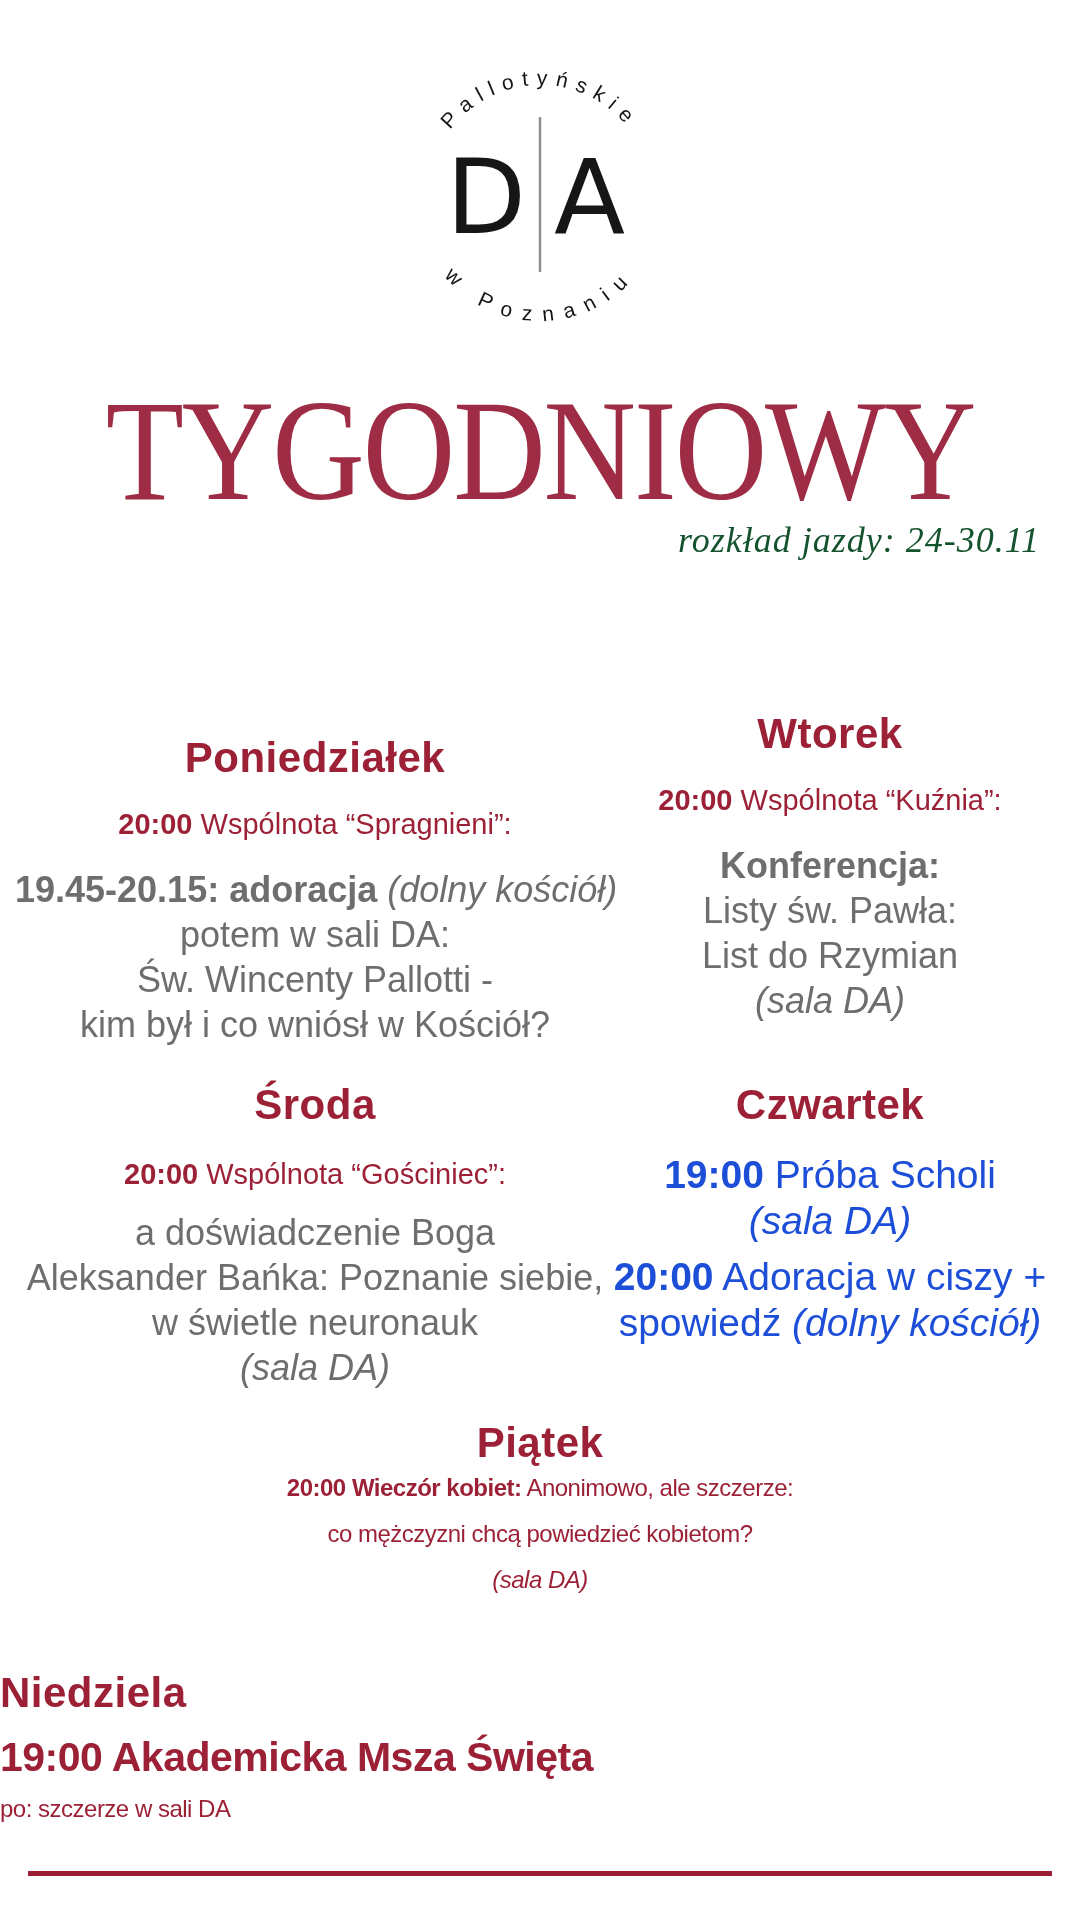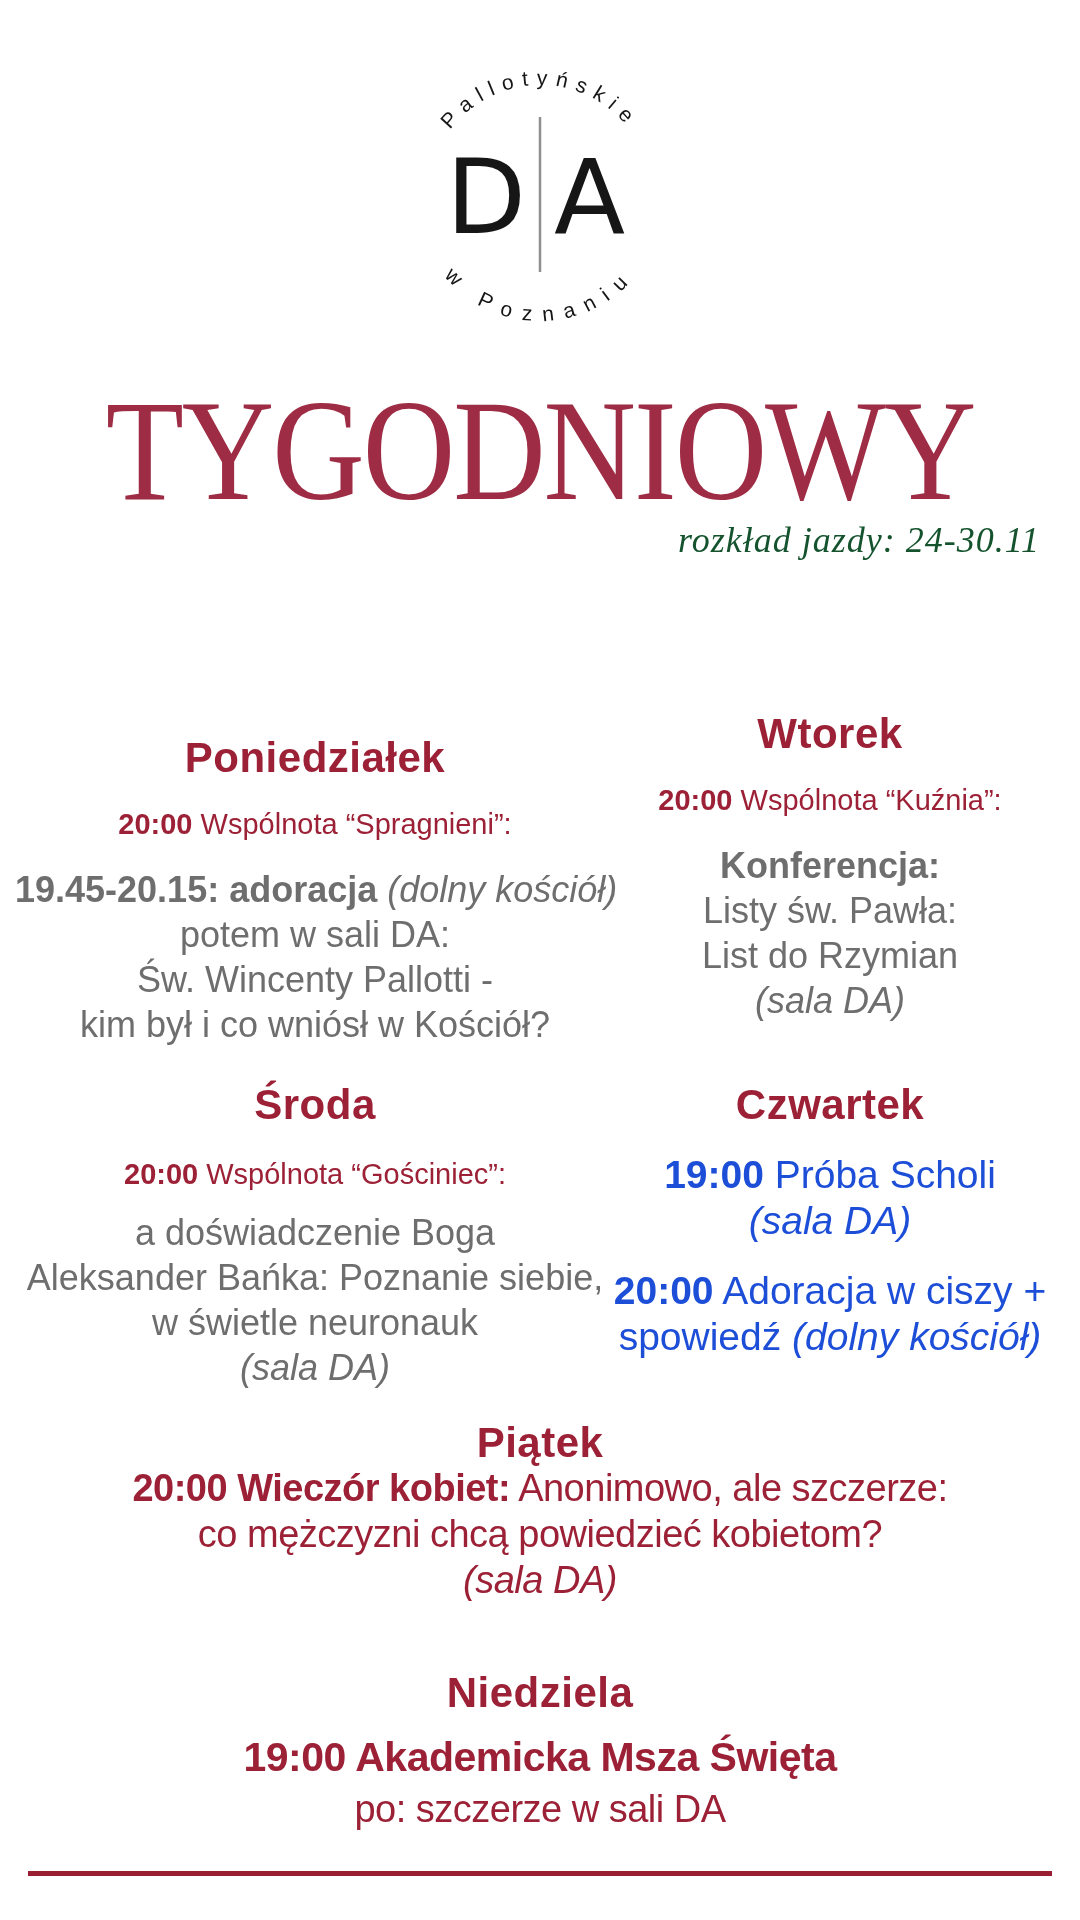--- a/index.html
+++ b/index.html
@@ -32,41 +32,41 @@
     white-space:nowrap;
   }
 
   
   .day-col { position:absolute; text-align:center; }
   .col-mon { left:15px;  top:712px;  width:600px;margin-top:24px; }
   .col-tue { left:595px; top:712px;  width:470px; }
   .col-wed { left:15px;  top:1083px; width:600px; }
   .col-thu { left:595px; top:1083px; width:470px; }
   .band-fri { position:absolute; left:0; top:1421px; width:1080px; text-align:center; }
-  .band-sun { position:absolute; left:0; top:1671px; width:1080px; text-align:center; }
+  .band-sun { position:absolute; left:0; top:1671px; width:1080px; text-align:left; }
 
   .day-header {
     font-size:42px; line-height:44px; font-weight:bold;
     color:#9C2136; letter-spacing:0.5px; white-space:nowrap;
   }
   .event-line {
     margin-top:22px; font-size:29px; line-height:44px;
     color:#9C2136; white-space:nowrap;
   }
   .row2 .event-line { margin-top:25px; }
   .details {
     margin-top:21px; font-size:36px; line-height:45px;
     color:#6E6E6E; white-space:nowrap;
   }
   .col-wed .details { margin-top:14px; }
 
   .thu-event { margin-top:25px; font-size:39px; line-height:46px; color:#1d4ed8; white-space:nowrap; }
-  .thu-event + .thu-event { margin-top:24px; }
+  .thu-event + .thu-event { margin-top:10px; }
 
-  .band-line { font-size:38px; line-height:46px; color:#9C2136; letter-spacing:-0.5px; white-space:nowrap; }
+  .band-line { font-size:24px; line-height:46px; color:#9C2136; letter-spacing:-0.5px; white-space:nowrap; }
   .band-fri .band-line:first-of-type { margin-top:17px; }
   .band-sun .sun-main { margin-top:19px; font-size:41px; line-height:46px; font-weight:bold; }
   .band-sun .sun-sub  { margin-top:6px; }
 
   .b { font-weight:bold; }
   .i { font-style:italic; }
 
   .bottom-rule { position:absolute; left:28px; top:1871px; width:1024px; height:5px; background:#9B1F33; }
 </style>
 </head>

